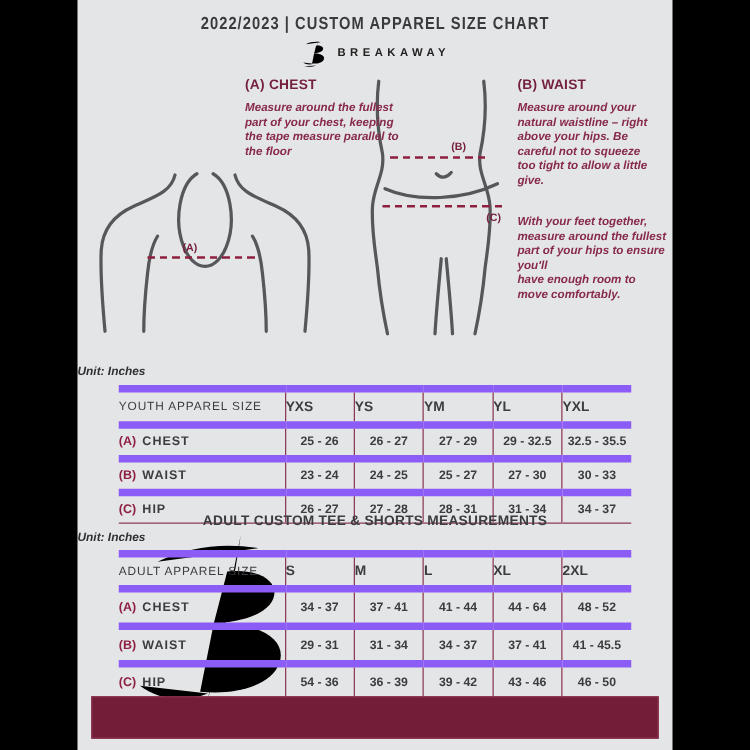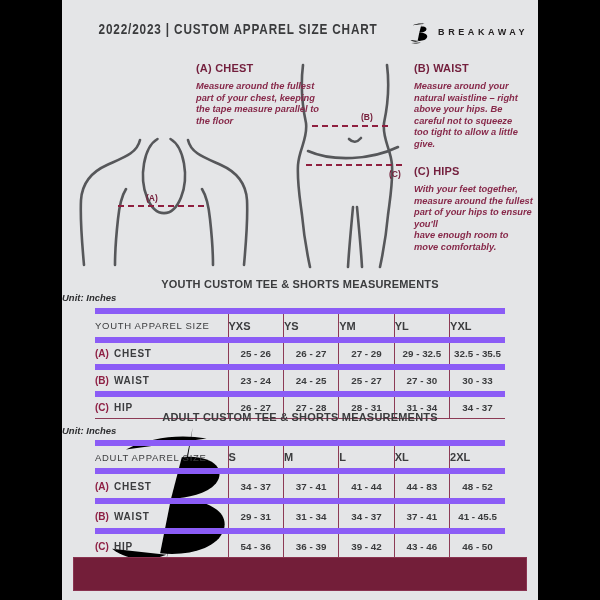--- a/index.html
+++ b/index.html
@@ -7,21 +7,21 @@
     width:600px;height:600px;background:#000;position:relative;overflow:hidden;
     font-family:"Liberation Sans", sans-serif;
   }
   .page{
     position:absolute;left:62px;top:0;width:476px;height:600px;
     background:#e4e5e7;overflow:hidden;
   }
   
   .header{
     position:absolute;top:21px;left:0;right:0;height:22px;
-    display:flex;justify-content:center;gap:4px;z-index:2;
+    display:flex;align-items:center;justify-content:center;gap:4px;z-index:2;flex-direction:column;
   }
   .header-title{
     font-weight:bold;font-size:14px;color:#3a3b3d;letter-spacing:1px;
     transform:scaleX(0.84);transform-origin:center;white-space:nowrap;display:inline-block;
   }
   .brand{display:flex;align-items:center;gap:7px;}
   .brand-name{font-weight:bold;font-size:9px;letter-spacing:3.6px;color:#232021;}
   
   svg.fig{position:absolute;z-index:2;}
   #fig-torso{left:15px;top:57px;width:174px;height:210px;}
@@ -145,30 +145,28 @@
 
   <div id="guide-chest" class="guide">
     <div class="guide-heading">(A) CHEST</div>
     <div class="guide-body">Measure around the fullest part of your chest, keeping the tape measure parallel to the floor</div>
   </div>
   <div id="guide-waist" class="guide">
     <div class="guide-heading">(B) WAIST</div>
     <div class="guide-body">Measure around your natural waistline – right above your hips. Be careful not to squeeze too tight to allow a little give.</div>
   </div>
   <div id="guide-hips" class="guide">
-    <div class="guide-heading">(C) HIPS</div>
     <div class="guide-body">With your feet together, measure around the fullest part of your hips to ensure you'll
 have enough room to move comfortably.</div>
   </div>
 
   <svg id="watermark" viewBox="0 0 100 100" preserveAspectRatio="xMidYMid meet">
       <use href="#breakaway-b"></use>
     </svg>
 
-  <div id="youth-title" class="tbl-title">YOUTH CUSTOM TEE &amp; SHORTS MEASUREMENTS</div>
   <div id="youth-unit" class="tbl-unit">Unit: Inches</div>
   <table id="youth-table" class="size-table">
     <colgroup>
         <col class="col-size">
         <col>
         <col>
         <col>
         <col>
         <col>
       </colgroup>
@@ -226,21 +224,21 @@
       <th class="size-col-head">M</th>
       <th class="size-col-head">L</th>
       <th class="size-col-head">XL</th>
       <th class="size-col-head">2XL</th>
     </tr>
     <tr>
       <td class="row-label"><span class="row-key">(A)</span><span class="row-name">CHEST</span></td>
       <td class="val">34 - 37</td>
       <td class="val">37 - 41</td>
       <td class="val">41 - 44</td>
-      <td class="val">44 - 83</td>
+      <td class="val">44 - 64</td>
       <td class="val">48 - 52</td>
     </tr>
     <tr>
       <td class="row-label"><span class="row-key">(B)</span><span class="row-name">WAIST</span></td>
       <td class="val">29 - 31</td>
       <td class="val">31 - 34</td>
       <td class="val">34 - 37</td>
       <td class="val">37 - 41</td>
       <td class="val">41 - 45.5</td>
     </tr>

